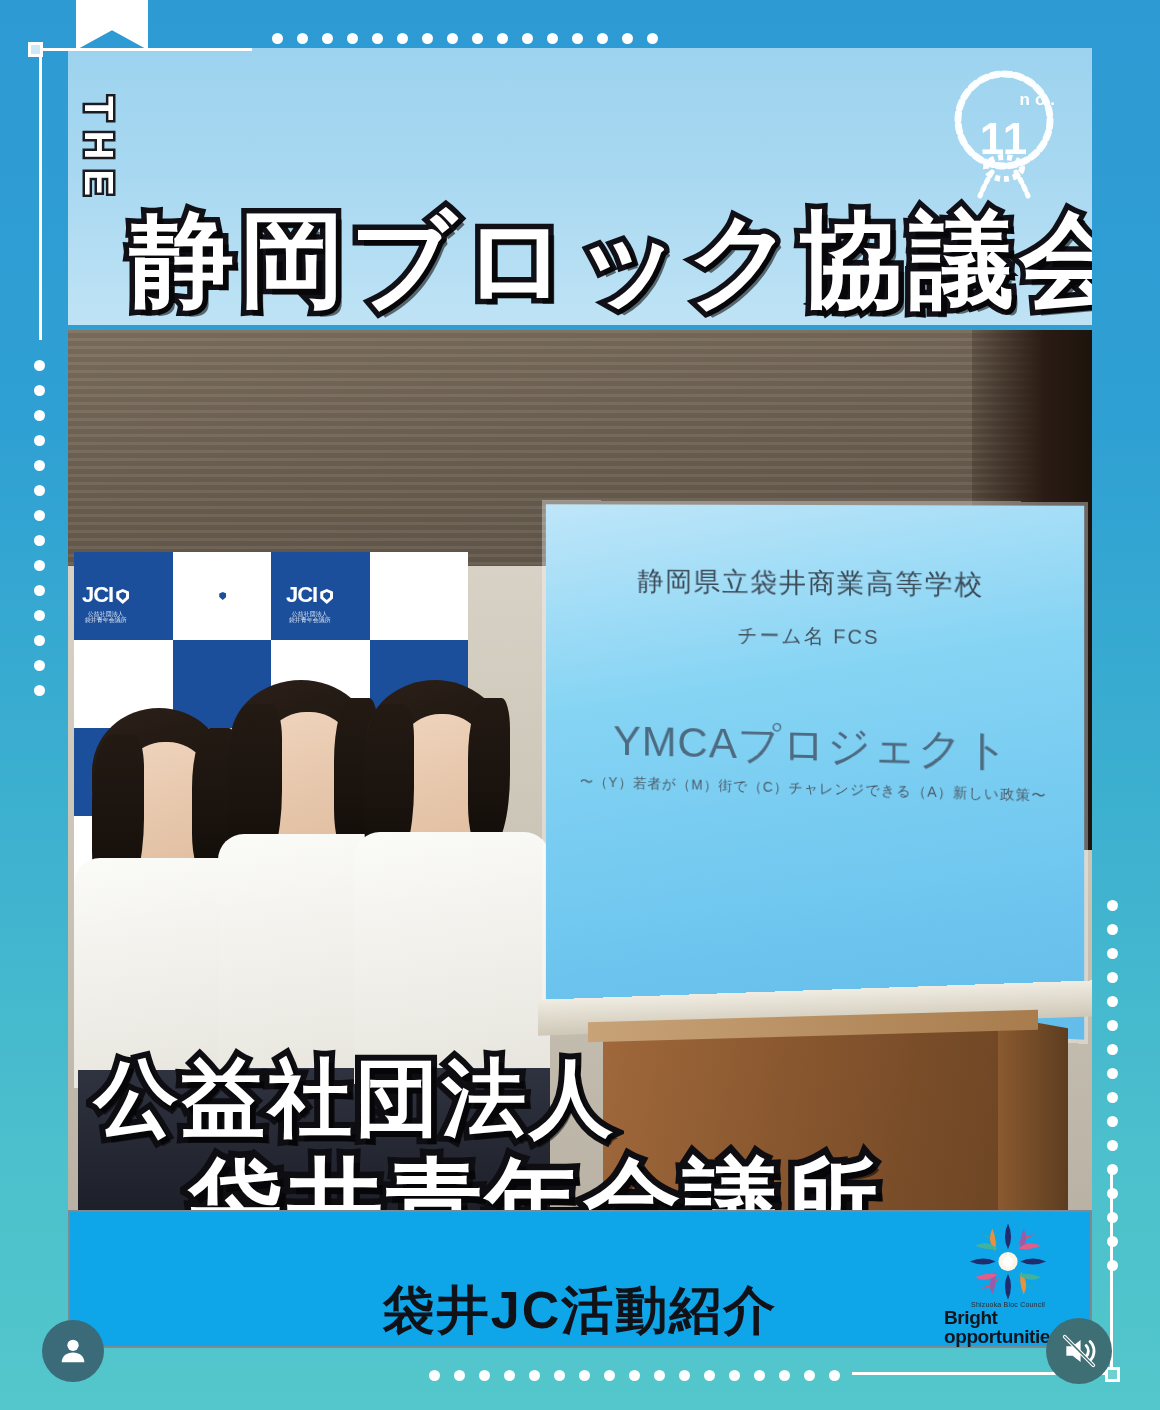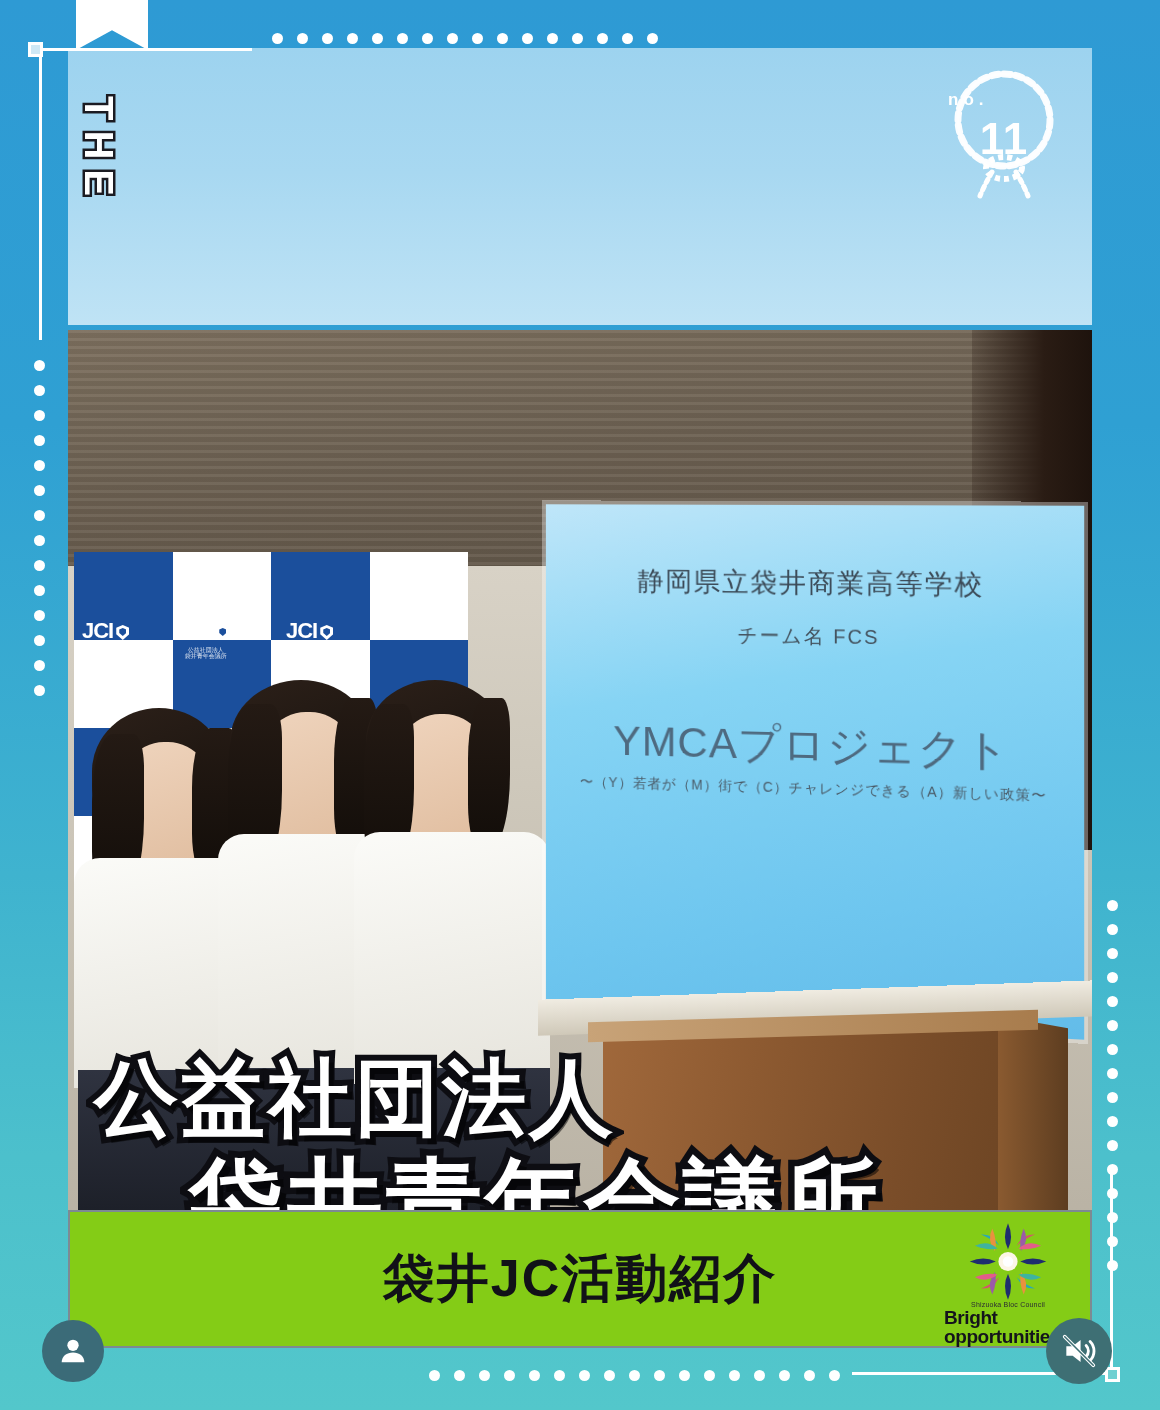--- a/index.html
+++ b/index.html
@@ -101,21 +101,21 @@
     white-space:nowrap;
     text-shadow:6px 6px 0 rgba(0,0,0,.55);
     line-height:1.0;
   }
   
   .badge {
     position:absolute; right:32px; top:12px; width:112px; height:148px;
   }
   .badge svg { position:absolute; inset:0; }
   .badge-no {
-    position:absolute; left:0; right:0; top:30px; text-align:left;
+    position:absolute; left:0; right:0; top:30px; text-align:right;
     font-size:17px; letter-spacing:5px; color:#ffffff; font-weight:bold;
   }
   .badge-num {
     position:absolute; left:0; right:0; top:54px; text-align:center;
     font-size:44px; color:#ffffff; font-weight:bold; letter-spacing:1px;
   }
 
   
   .photo {
     position:absolute; left:0; top:282px; width:100%; height:880px;
@@ -144,21 +144,21 @@
     overflow:hidden;
   }
   .backdrop .grid {
     position:absolute; inset:0;
     display:grid; grid-template-columns:repeat(4,1fr); grid-template-rows:repeat(5,1fr);
   }
   .backdrop .grid div { background:#ffffff; }
   .backdrop .grid div.b { background:#1b4f9c; }
   .jci {
     position:absolute; color:#ffffff; font-weight:bold; font-size:22px;
-    letter-spacing:-1px; text-align:center; line-height:1;margin-top:36px;
+    letter-spacing:-1px; text-align:center; line-height:1;
   }
   .jci small { display:block; font-size:6px; font-weight:normal; letter-spacing:0; margin-top:5px; opacity:.85;}
   .jci .shield{
     display:inline-block; width:13px; height:15px; background:#ffffff; vertical-align:-2px;
     margin-left:3px; clip-path:polygon(50% 0,100% 18%,100% 62%,50% 100%,0 62%,0 18%);
     position:relative;
   }
   .jci .shield:after{
     content:""; position:absolute; left:3px; top:3px; width:7px; height:8px; background:#1b4f9c;
     clip-path:polygon(50% 0,100% 20%,100% 62%,50% 100%,0 62%,0 20%);
@@ -238,22 +238,22 @@
   .overlay-2 {
     position:absolute; left:120px; top:810px; z-index:8;
     font-size:96px; font-weight:bold; letter-spacing:3px; color:#ffffff;
     -webkit-text-stroke:13px #0d0d12; paint-order:stroke fill;
     white-space:nowrap; text-shadow:6px 7px 0 rgba(0,0,0,.5);
   }
 
   
   .caption {
     position:absolute; left:0; top:1162px; width:100%; height:138px;
-    background:#84cc16; border:2px solid #7d8a93;
-    display:flex; align-items:center; justify-content:center;
+    background:#0ea5e9; border:2px solid #7d8a93;
+    display:flex; align-items:flex-end; justify-content:center;
   }
   .caption-text {
     font-size:52px; font-weight:bold; color:#111118; letter-spacing:2px;
   }
   .logo-wrap{
     position:absolute; right:18px; top:6px; width:128px; height:128px;
     display:flex; flex-direction:column; align-items:center; justify-content:flex-start;
   }
   .logo-star{ width:96px; height:96px; }
   .logo-sub{ font-size:7px; color:#2b2b33; letter-spacing:.2px; margin-top:-4px;}
@@ -351,20 +351,21 @@
     <i></i>
     <i></i>
     <i></i>
     <i></i>
 </div>
 
 <div class="card">
 
   <div class="header">
     <div class="the-vert">THE</div>
+    <div class="line2">静岡ブロック協議会</div>
 
     <div class="badge">
       <svg viewBox="0 0 112 148">
         <circle cx="56" cy="60" r="46" fill="none" stroke="#ffffff" stroke-width="7" stroke-dasharray="7 5" stroke-linecap="round" opacity="0.95"></circle>
         <circle cx="56" cy="60" r="46" fill="none" stroke="#ffffff" stroke-width="3" opacity="0.5"></circle>
         <ellipse cx="56" cy="108" rx="18" ry="11" fill="none" stroke="#ffffff" stroke-width="6" stroke-dasharray="5 4"></ellipse>
         <path d="M44 112 q-8 14 -12 24" stroke="#ffffff" stroke-width="5" fill="none" stroke-dasharray="4 4" stroke-linecap="round"></path>
         <path d="M68 112 q8 14 12 24" stroke="#ffffff" stroke-width="5" fill="none" stroke-dasharray="4 4" stroke-linecap="round"></path>
       </svg>
       <div class="badge-no">no.</div>

